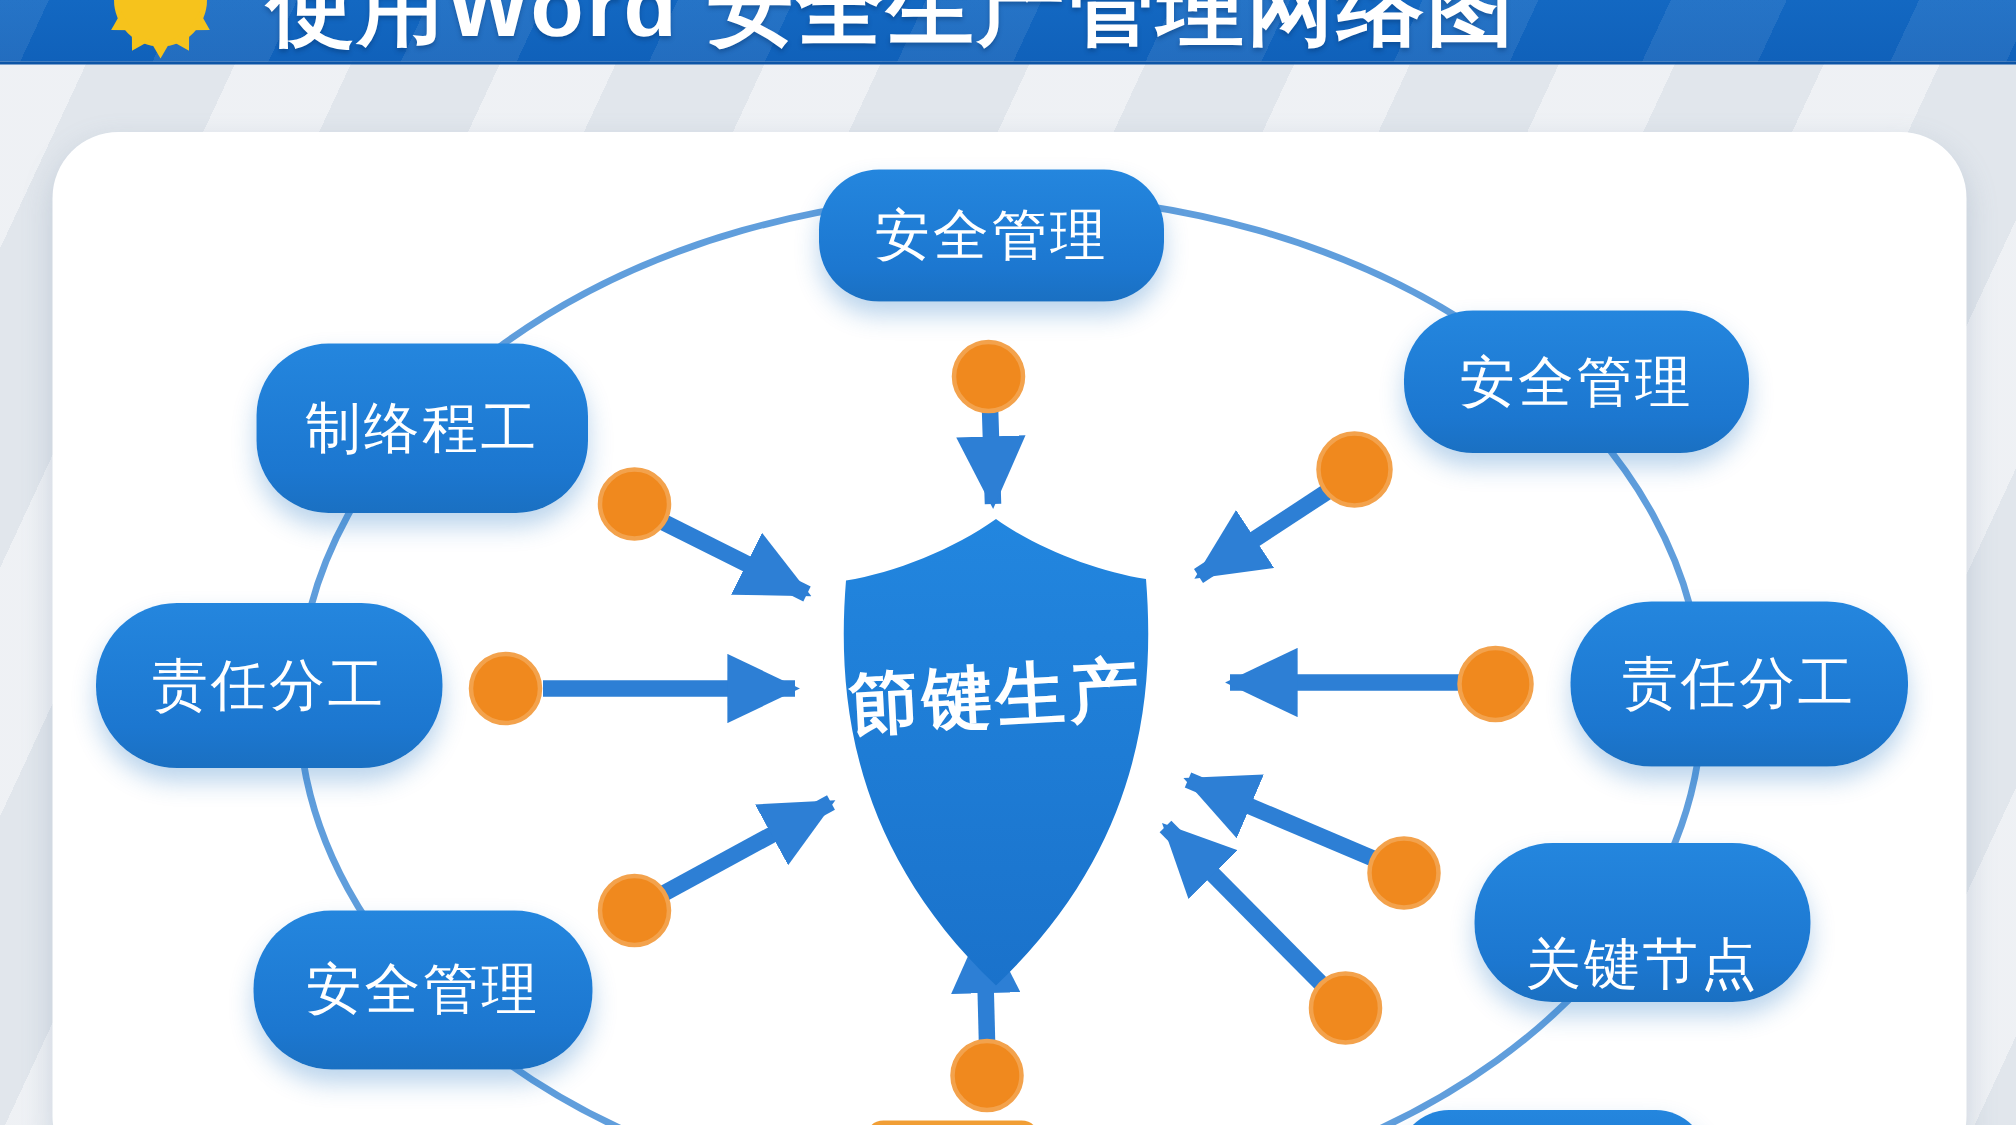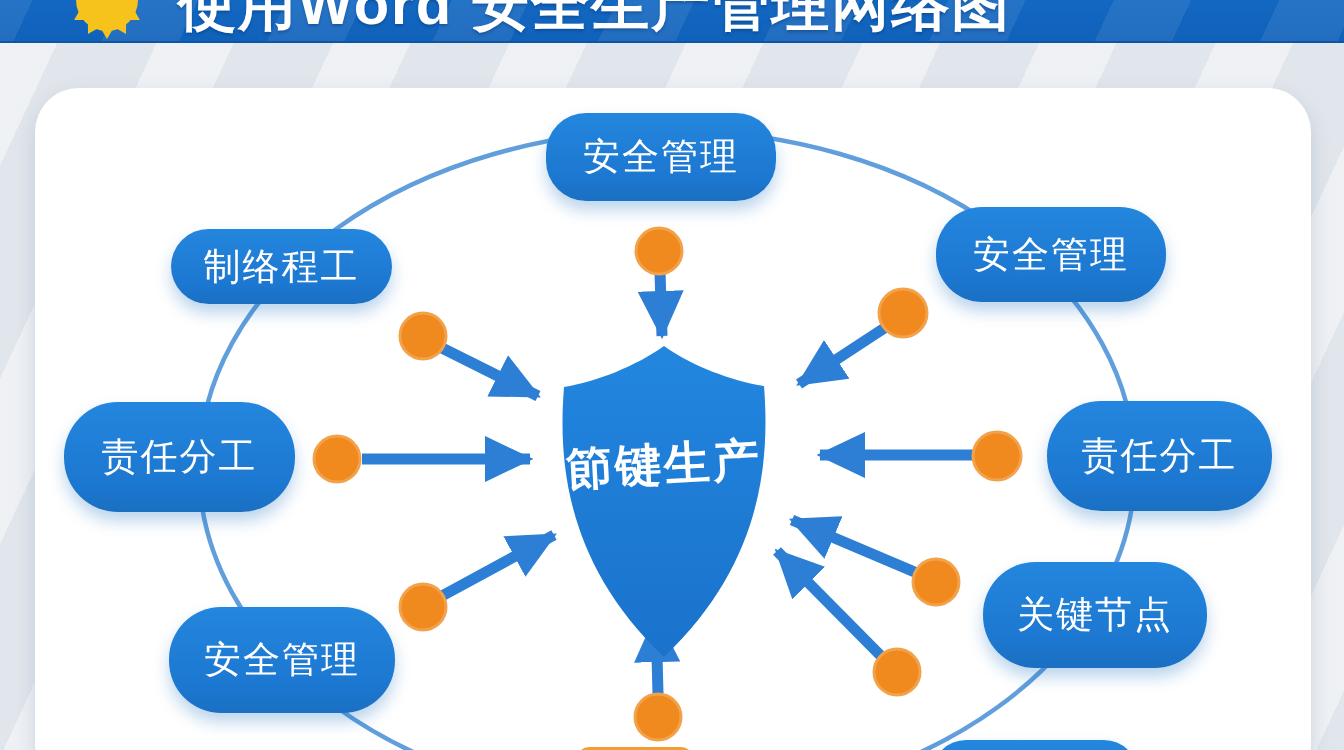--- a/index.html
+++ b/index.html
@@ -52,25 +52,25 @@
   
   .node {
     position:absolute; display:flex; align-items:center; justify-content:center;
     background:linear-gradient(180deg,#2486de 0%,#1c77d0 75%,#1a70c2 100%);
     color:#ffffff; font-weight:normal; font-size:37px; letter-spacing:2px;
     box-shadow:0 9px 16px rgba(26,111,192,.30);
     white-space:nowrap;
   }
   .n-top            { left:546px;  top:113px; width:230px; height:88px;  border-radius:40px; }
   .n-top-right      { left:936px;  top:207px; width:230px; height:95px;  border-radius:46px; }
-  .n-top-left       { left:171px;  top:229px; width:221px; height:75px;  border-radius:48px;align-items:center; }
+  .n-top-left       { left:171px;  top:229px; width:221px; height:113px;  border-radius:48px;align-items:center; }
   .n-left           { left:64px;   top:402px; width:231px; height:110px; border-radius:54px; }
   .n-right          { left:1047px; top:401px; width:225px; height:110px; border-radius:54px; }
   .n-bottom-left    { left:169px;  top:607px; width:226px; height:106px; border-radius:52px; }
-  .n-bottom-right   { left:983px;  top:562px; width:224px; height:106px; border-radius:52px; }
+  .n-bottom-right   { left:983px;  top:562px; width:224px; height:106px; border-radius:52px;align-items:flex-end; }
   .n-bottom-far-right{ left:932px; top:740px; width:206px; height:72px;  border-radius:34px; font-size:34px; }
 
   .shield-label {
     font-size:46px; font-weight:bold; fill:#ffffff; letter-spacing:3px;
   }
 </style>
 </head>
 <body>
 
 <div class="bg-stripes"></div>

